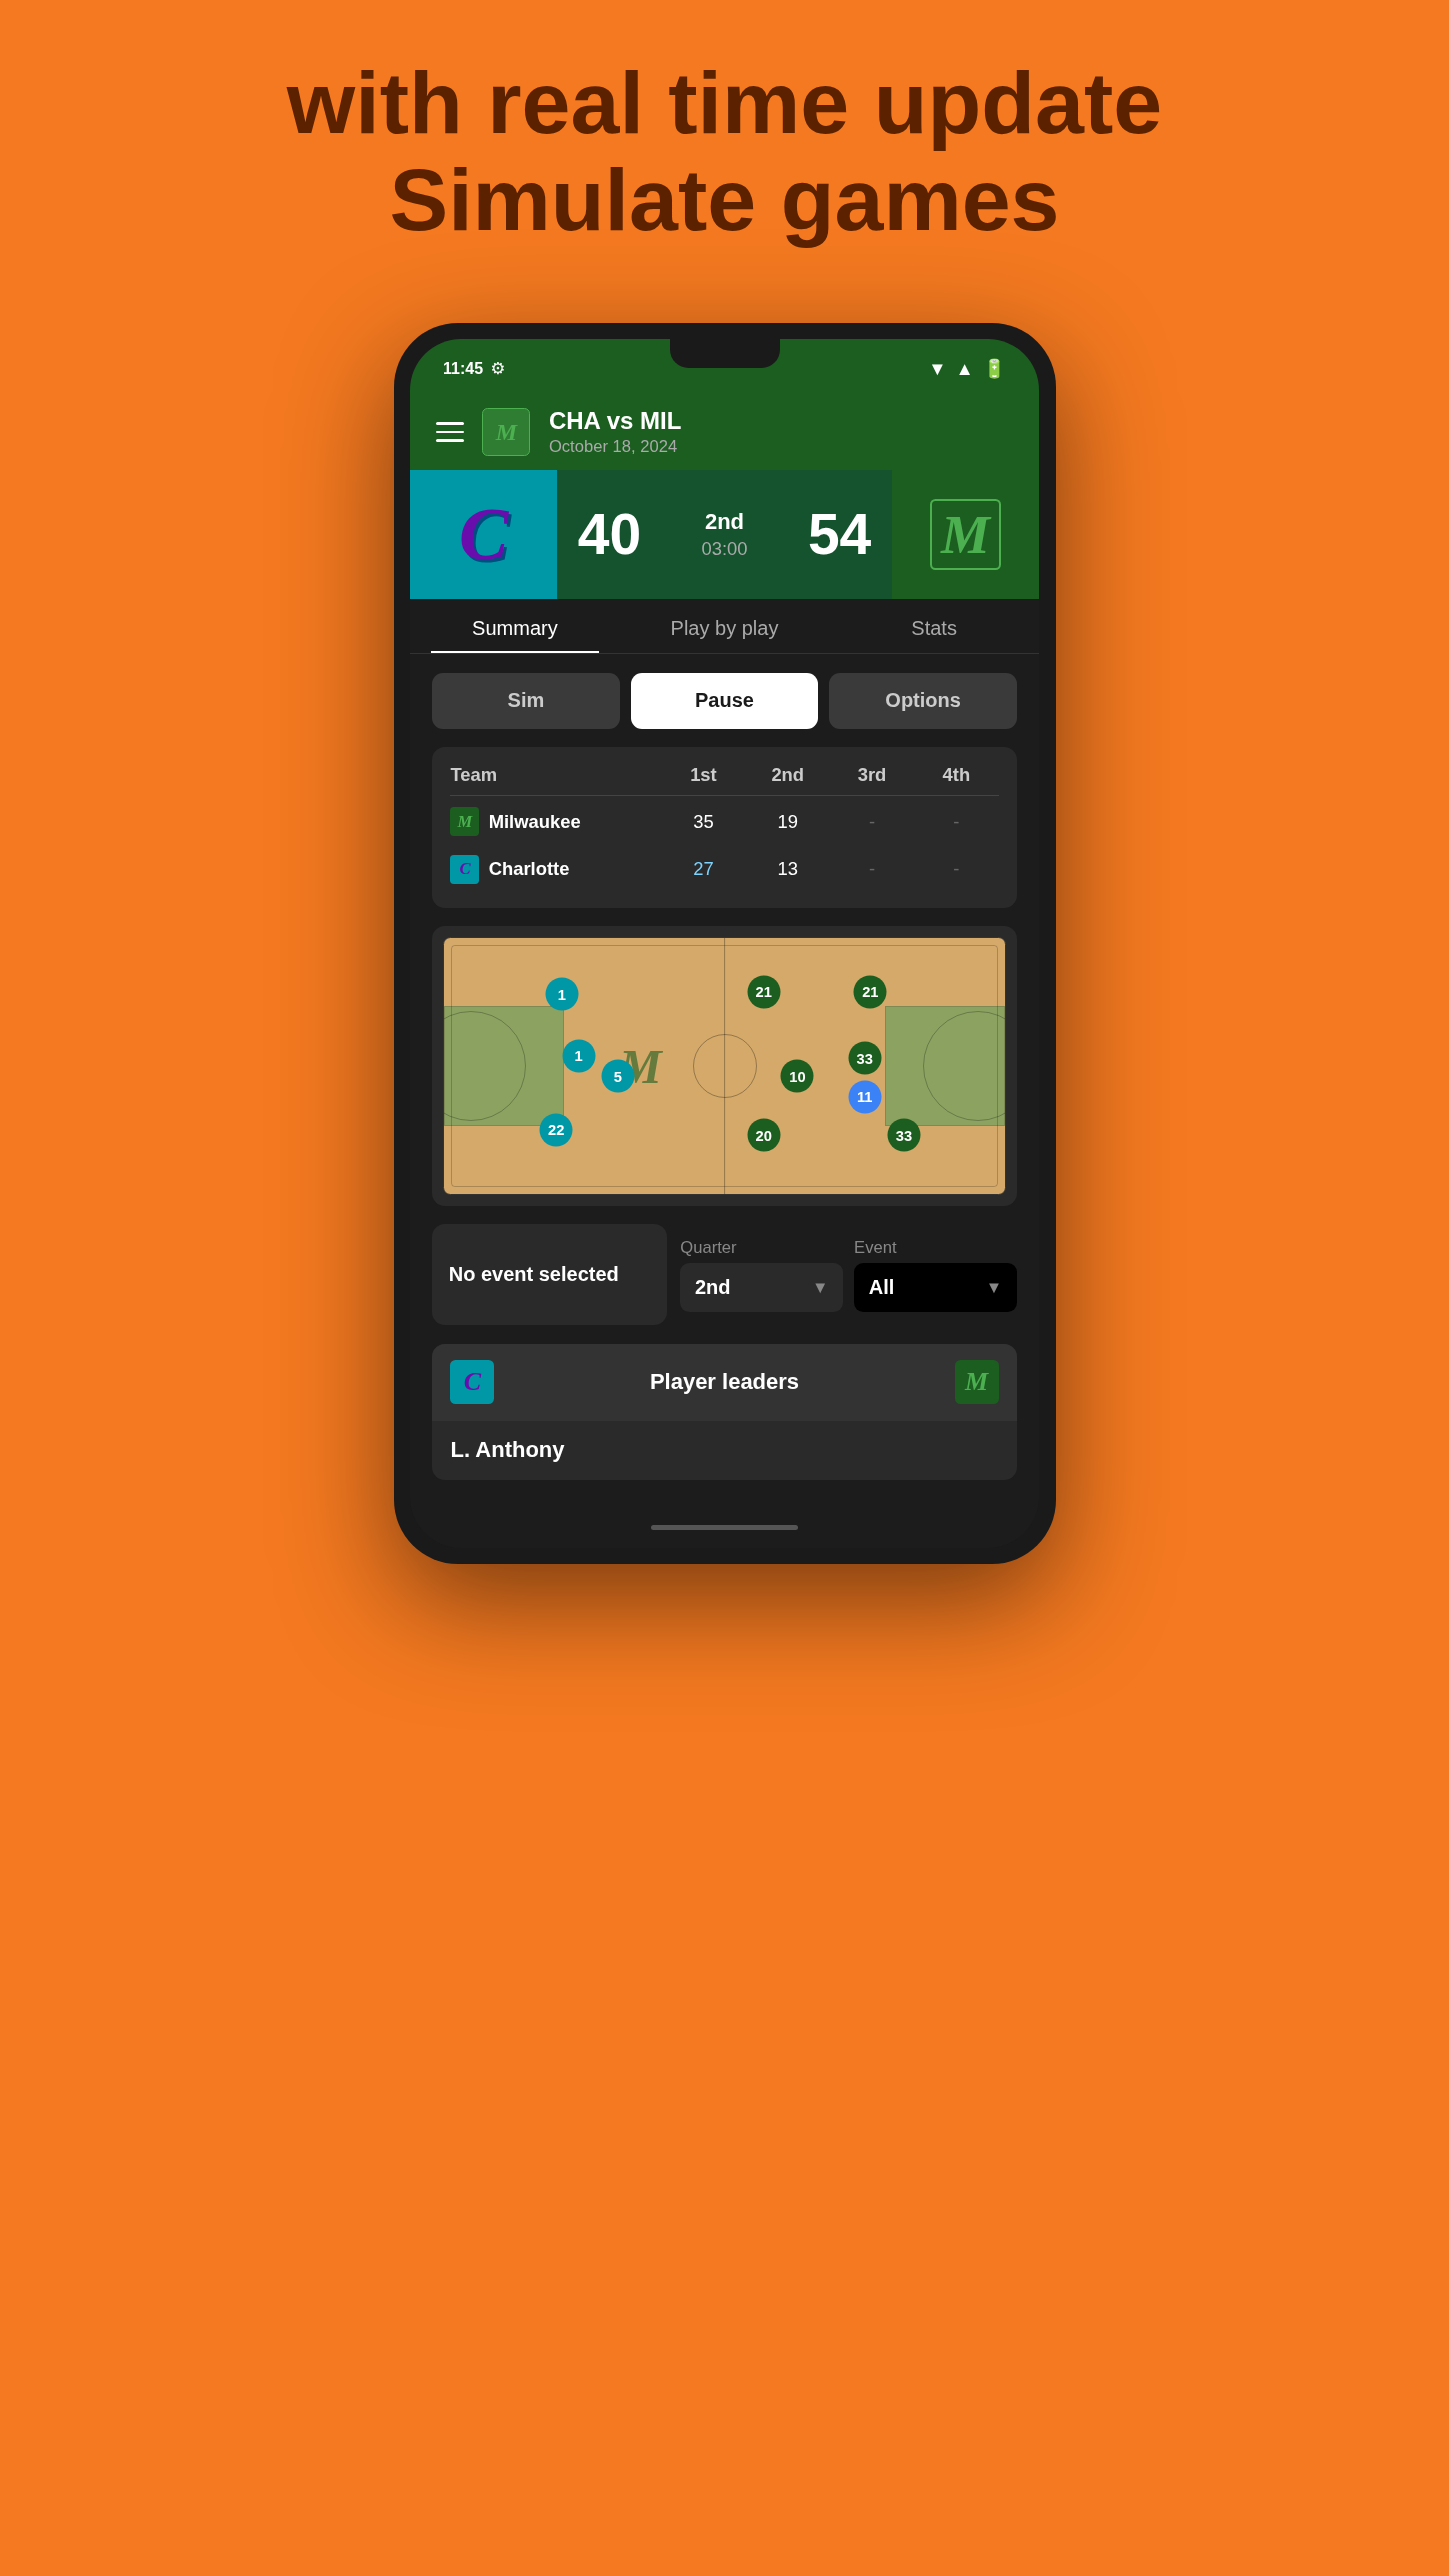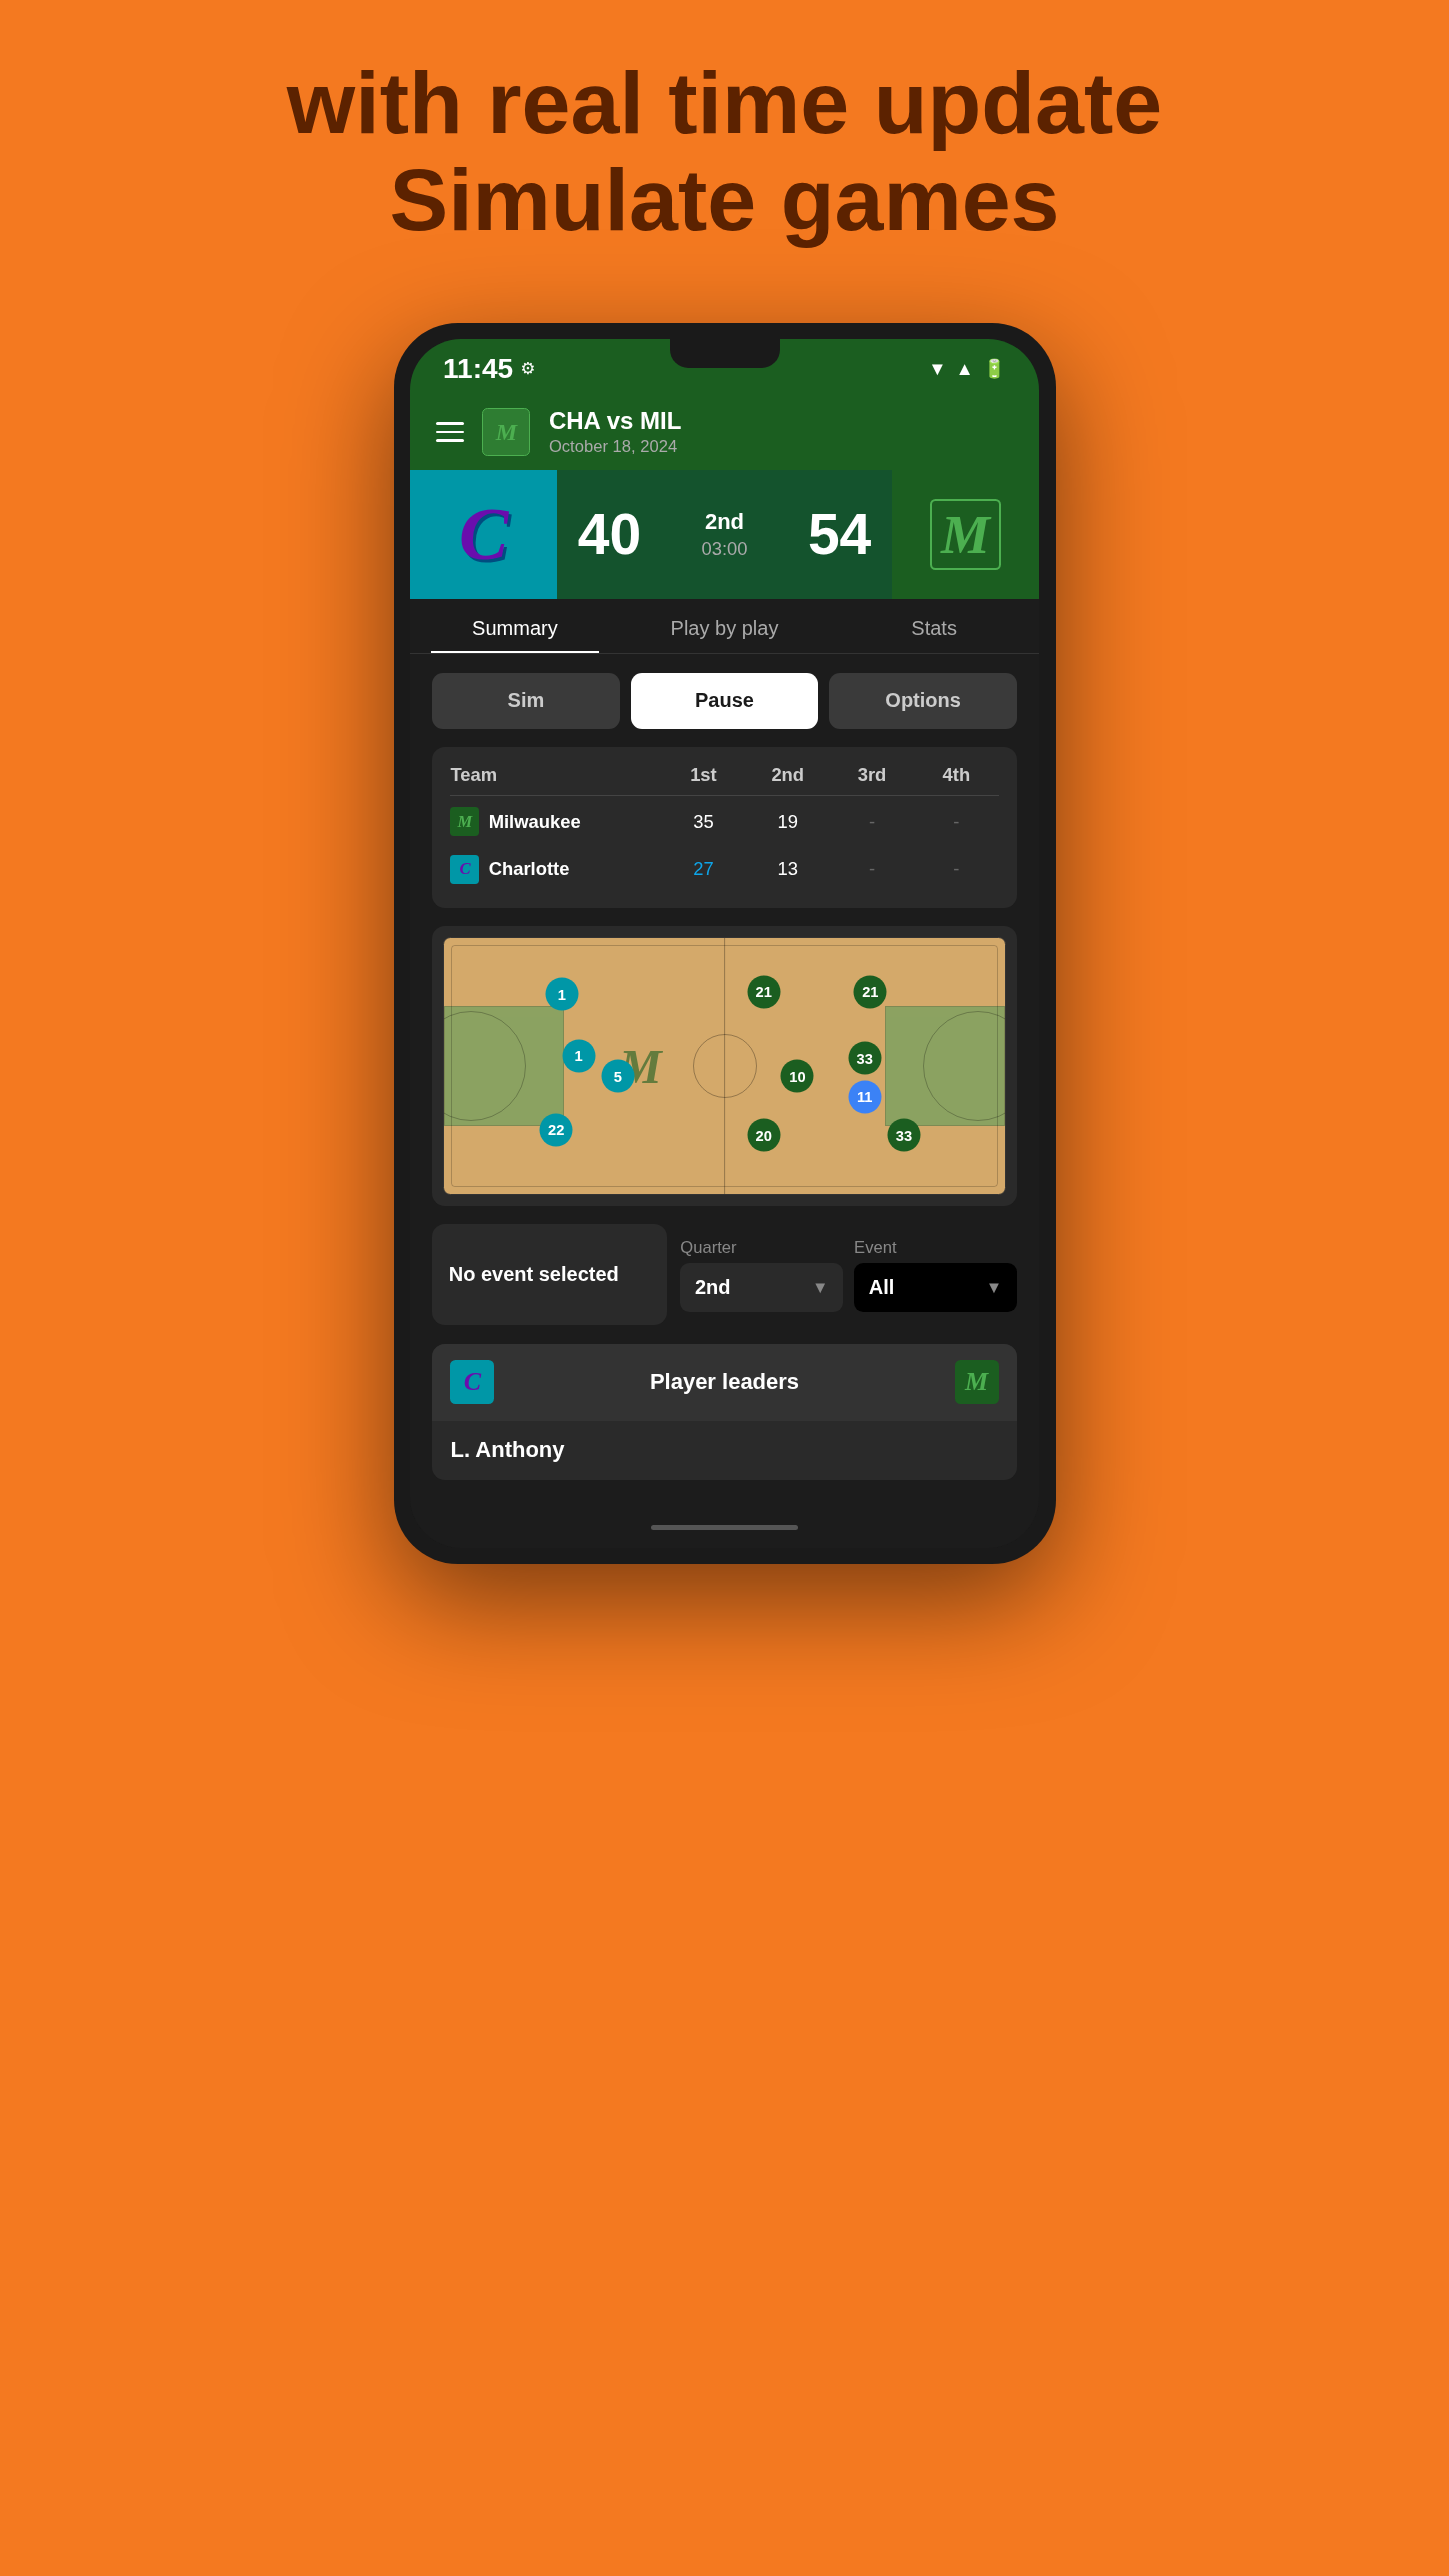--- a/index.html
+++ b/index.html
@@ -29,21 +29,21 @@
 
     <div style="position:absolute; top:16.6px; left:50%; transform:translateX(-50%);
                 width:110px; height:29px; background:#1a1a1a; border-radius:0 0 18.4px 18.4px;
                 z-index:10;"></div>
 
     <div style="background:#1c1c1c; border-radius:51px; overflow:hidden;">
 
       <div style="background:#1B5E20; display:flex; justify-content:space-between;
                align-items:center; padding:13px 33px 9.2px 33px; height:55px;">
         <div style="display:flex; align-items:center; gap:7.4px;">
-          <span style="color:white; font-size:28px; font-weight:700;">11:45</span>
+          <span style="color:white; font-size:16px; font-weight:700;">11:45</span>
           <span style="color:white; font-size:16.6px;">⚙</span>
         </div>
         <div style="display:flex; align-items:center; gap:9.2px;">
           <span style="color:white; font-size:18.4px;">▼</span>
           <span style="color:white; font-size:18.4px;">▲</span>
           <span style="color:white; font-size:18.4px;">🔋</span>
         </div>
       </div>
 
       <div style="background:#1B5E20; display:flex; align-items:center; padding:13px 26px; gap:18.4px;">
@@ -141,21 +141,21 @@
 
           <div style="display:flex; align-items:center; padding:7.4px 0;">
             <div style="flex:2.5; display:flex; align-items:center; gap:9.2px;">
               <div style="width:29px; height:29px; background:#0097A7; border-radius:3.7px;
                        display:flex; align-items:center; justify-content:center;
                        font-size:16.6px; font-weight:900; font-style:italic; color:#6A0DAD; font-family:serif;">
                 <span>C</span>
               </div>
               <span style="color:white; font-size:18.4px; font-weight:600;">Charlotte</span>
             </div>
-            <div style="flex:1; text-align:center; color:#0ea5e9; font-size:18.4px;">27</div>
+            <div style="flex:1; text-align:center; color:#7dd3fc; font-size:18.4px;">27</div>
             <div style="flex:1; text-align:center; color:white; font-size:18.4px;">13</div>
             <div style="flex:1; text-align:center; color:#666; font-size:18.4px;">-</div>
             <div style="flex:1; text-align:center; color:#666; font-size:18.4px;">-</div>
           </div>
         </div>
 
         <div style="background:#2a2a2a; border-radius:13px; padding:11px; margin-bottom:18.4px;">
           <div style="width:100%; height:258px; background:#D4A96A; border-radius:7.4px;
                    position:relative; overflow:hidden; border:1.8px solid #333;">
 

